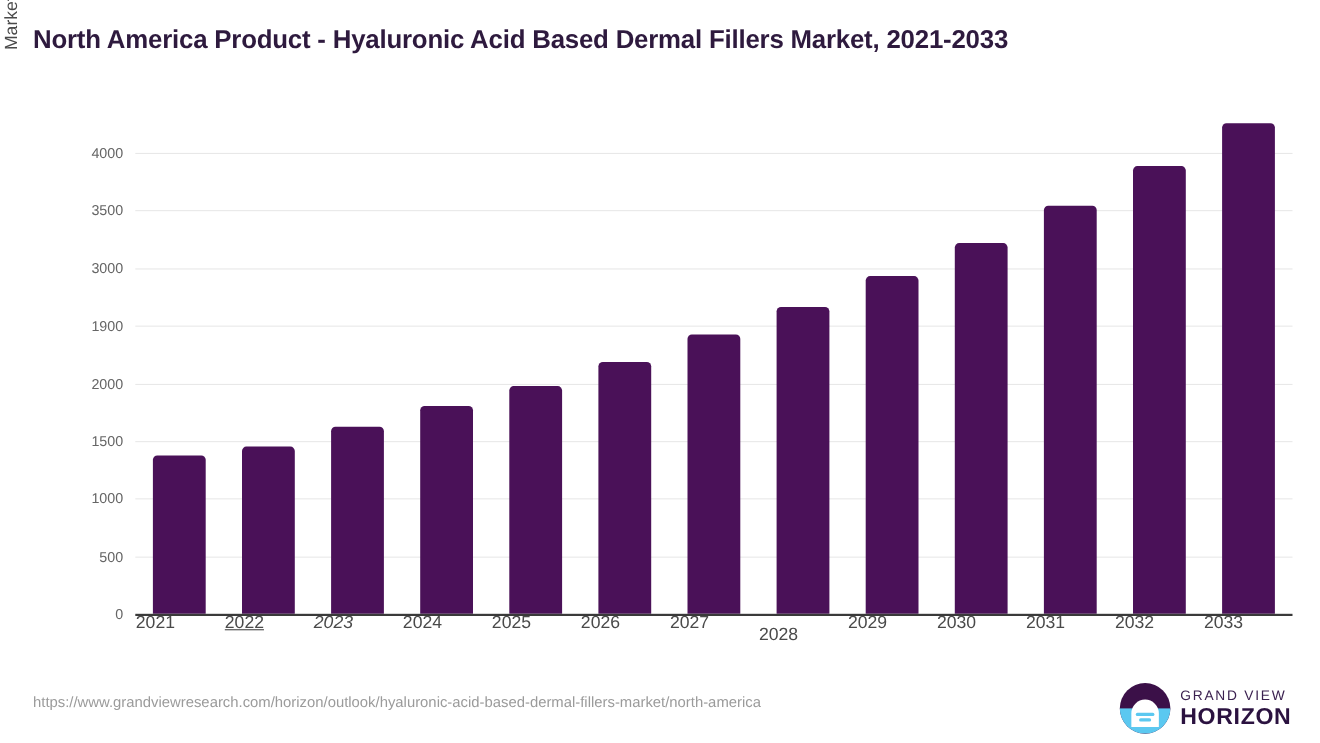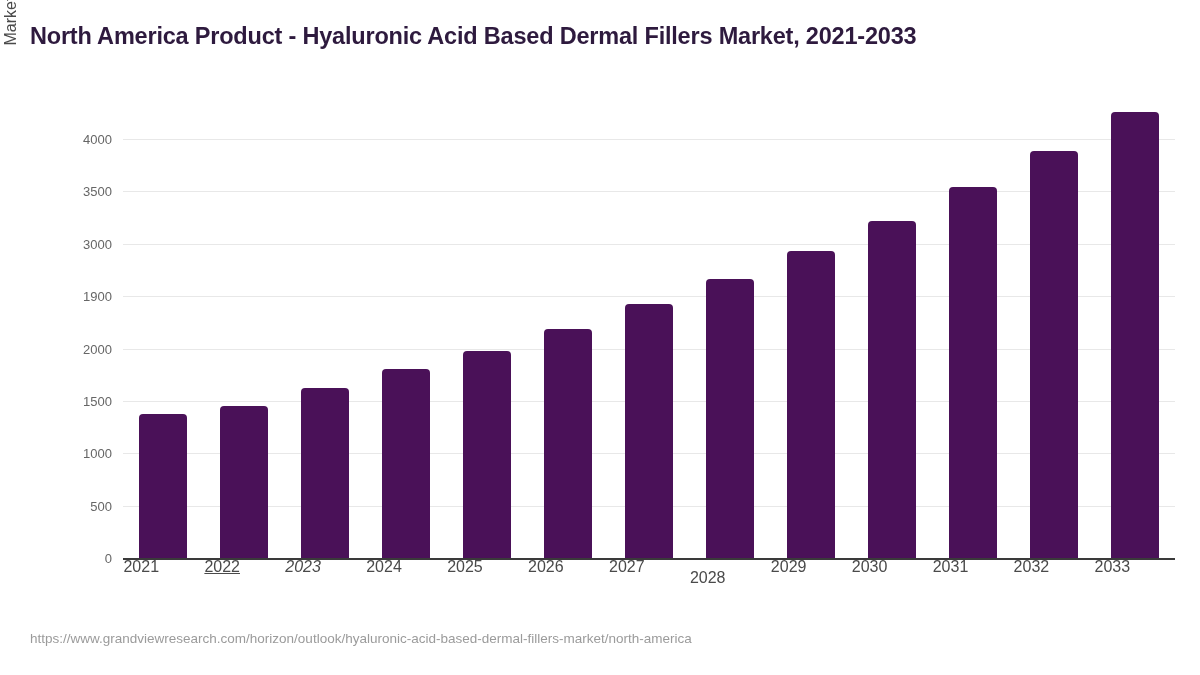--- a/index.html
+++ b/index.html
@@ -248,14 +248,26 @@
         <div class="x-tick-label" style="left: 770.846px;">2029</div>
         <div class="x-tick-label" style="left: 851.769px;">2030</div>
         <div class="x-tick-label" style="left: 932.692px;">2031</div>
         <div class="x-tick-label" style="left: 1013.62px;">2032</div>
         <div class="x-tick-label" style="left: 1094.54px;">2033</div>
       </div>
   </div>
 
   <div class="footer-url">https://www.grandviewresearch.com/horizon/outlook/hyaluronic-acid-based-dermal-fillers-market/north-america</div>
 
+  <div class="logo">
+    <div class="logo-mark">
+      <div class="water"></div>
+      <div class="dome"></div>
+      <div class="line1"></div>
+      <div class="line2"></div>
+    </div>
+    <div class="logo-text">
+      <div class="top">GRAND VIEW</div>
+      <div class="bottom">HORIZON</div>
+    </div>
+  </div>
 
 </div>
 
 </body></html>

